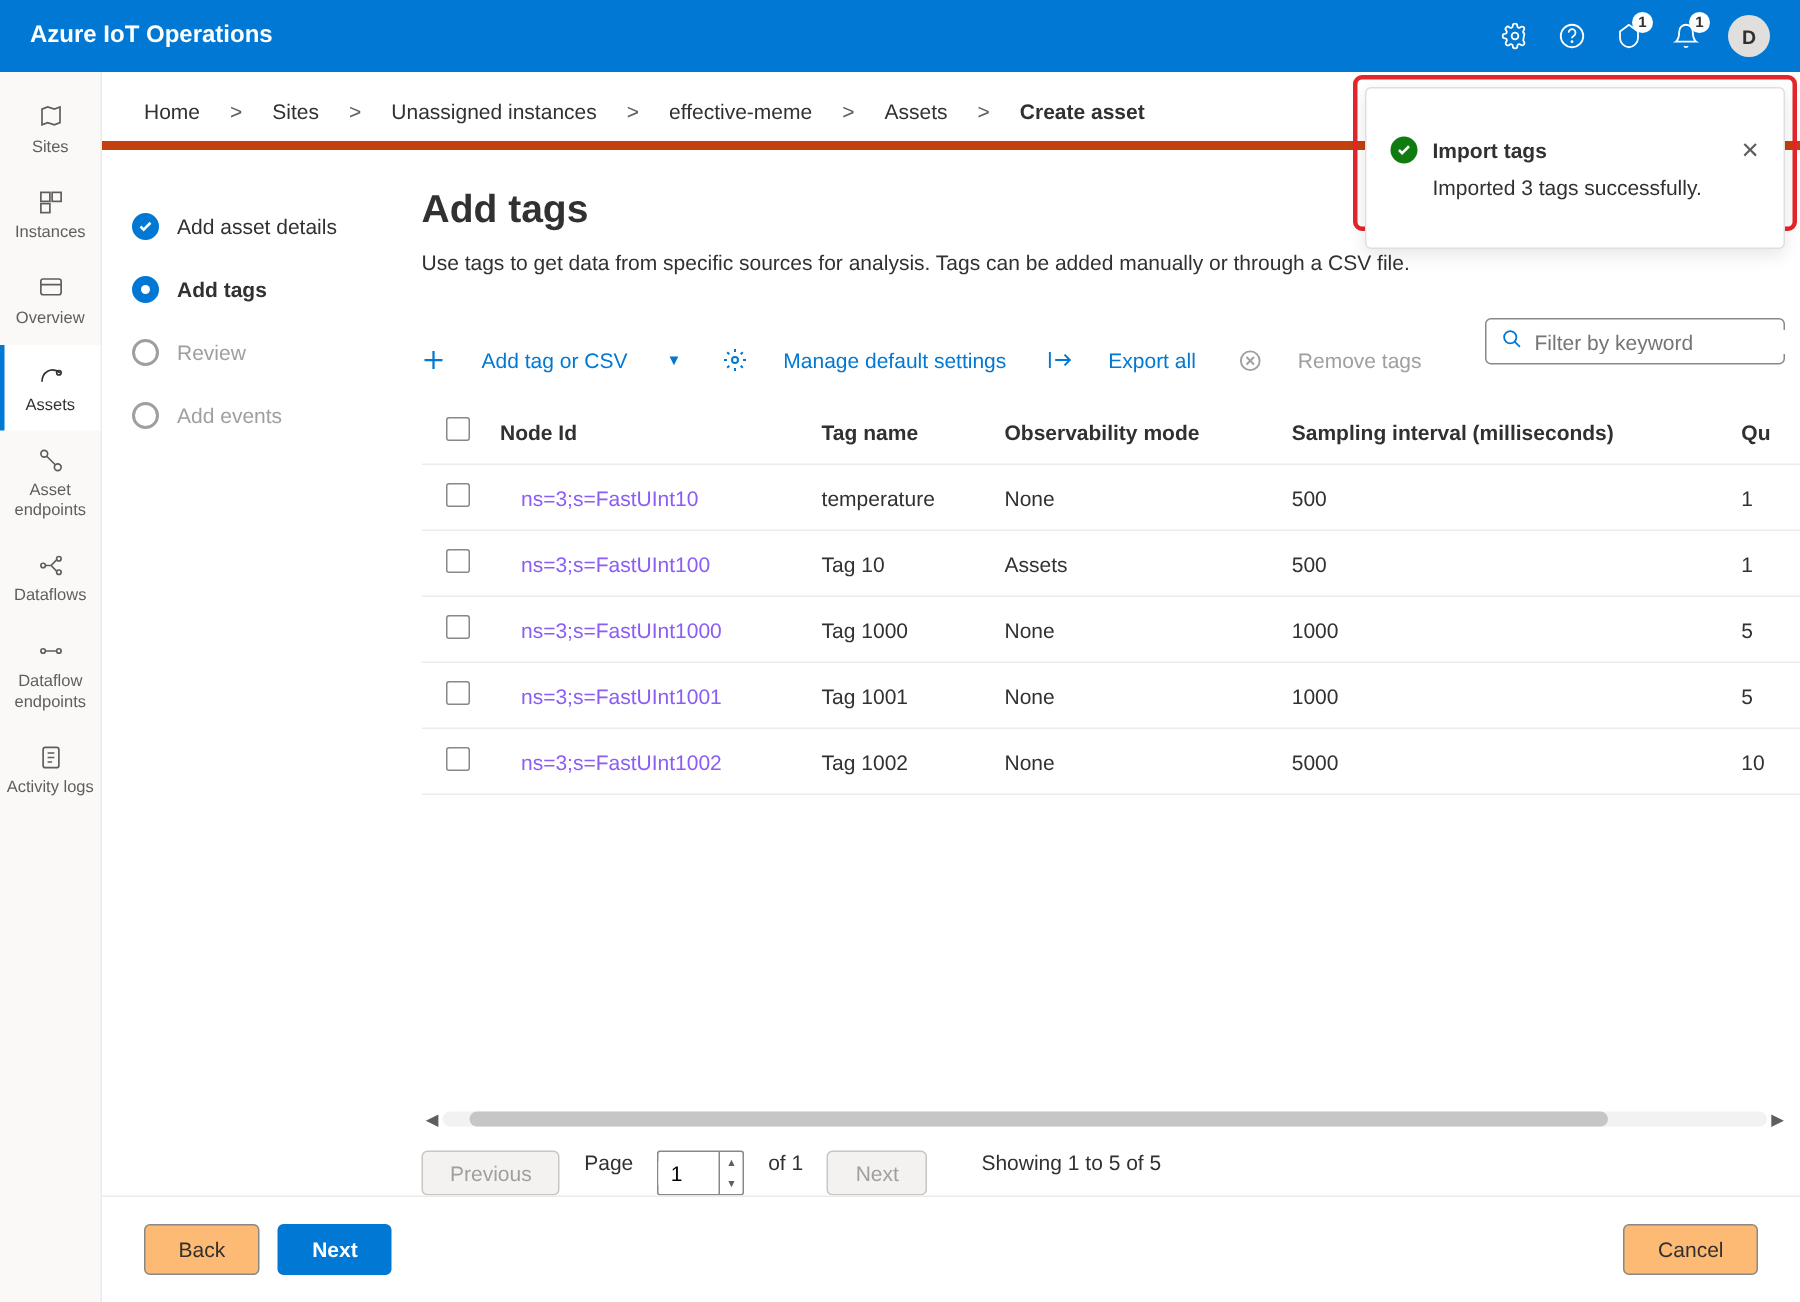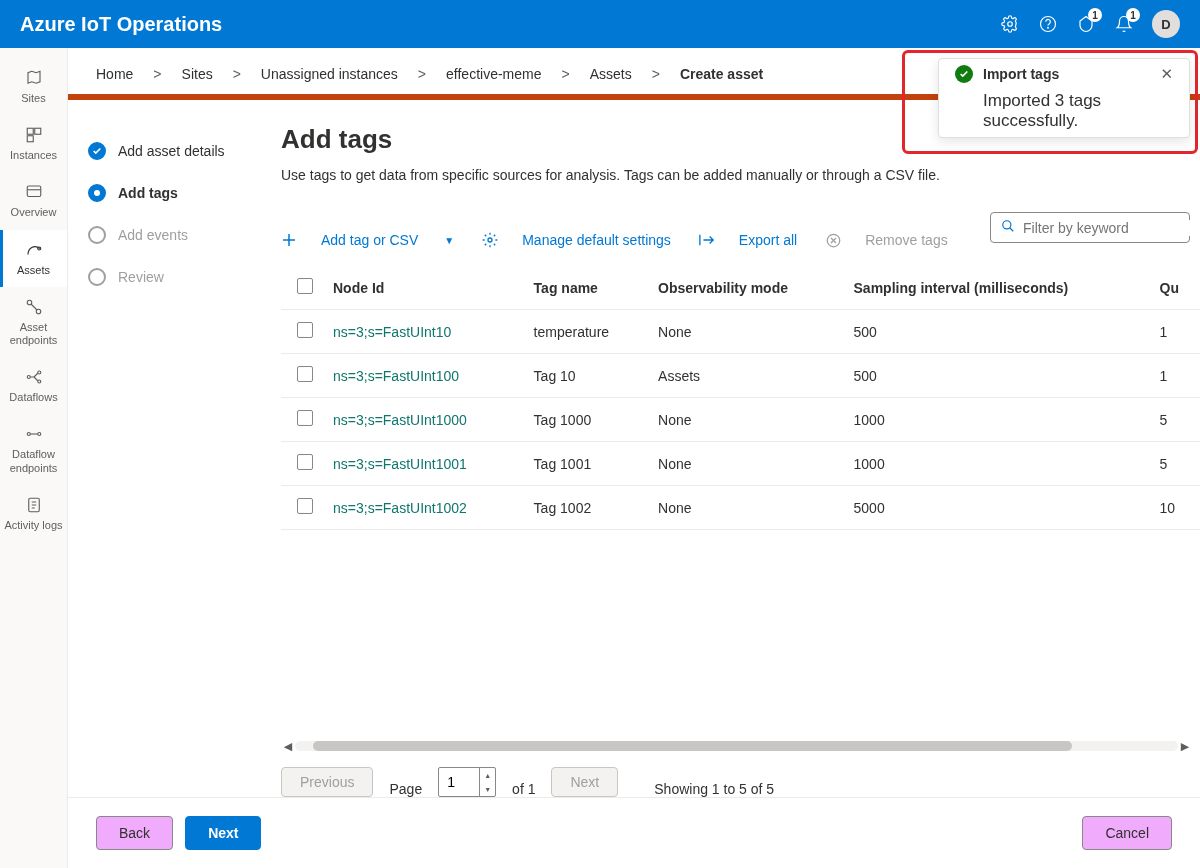--- a/index.html
+++ b/index.html
@@ -2,21 +2,21 @@
 <html><head>
   <meta charset="utf-8">
   <style>
     * { box-sizing: border-box; margin: 0; padding: 0; }
     body { font-family: "Segoe UI", -apple-system, sans-serif; font-size: 14px; color: #323130; background: #fff; overflow: hidden; }
     
     .app { width: 1200px; height: 868px; display: flex; flex-direction: column; }
     
     
     .topbar { height: 48px; background: #0078d4; color: #fff; display: flex; align-items: center; padding: 0 20px; justify-content: space-between; }
-    .topbar-title { font-size: 20px; font-weight: 600; }
+    .topbar-title { font-size: 16px; font-weight: 600; }
     .topbar-actions { display: flex; align-items: center; gap: 18px; }
     .topbar-icon { width: 20px; height: 20px; display: flex; align-items: center; justify-content: center; cursor: pointer; position: relative; }
     .badge { position: absolute; top: -6px; right: -6px; background: #fff; color: #323130; border-radius: 8px; font-size: 10px; min-width: 14px; height: 14px; display: flex; align-items: center; justify-content: center; font-weight: 600; padding: 0 3px; }
     .avatar { width: 28px; height: 28px; border-radius: 50%; background: #e1dfdd; color: #323130; display: flex; align-items: center; justify-content: center; font-weight: 600; font-size: 13px; cursor: pointer; }
     
     
     .body { flex: 1; display: flex; min-height: 0; }
     
     
     .leftnav { width: 68px; background: #faf9f8; border-right: 1px solid #edebe9; display: flex; flex-direction: column; padding-top: 10px; }
@@ -60,49 +60,49 @@
     
     .filter-box { margin-left: auto; margin-right: 10px; display: flex; align-items: center; border: 1px solid #8a8886; border-radius: 4px; padding: 6px 10px; width: 200px; gap: 8px; }
     .filter-box input { border: none; outline: none; font-size: 14px; flex: 1; font-family: inherit; }
     
     
     .table-wrap { flex: 1; overflow-x: auto; min-height: 0; }
     table { border-collapse: collapse; width: 100%; min-width: 920px; }
     th, td { text-align: left; padding: 12px 10px; font-size: 14px; white-space: nowrap; }
     th { font-weight: 600; border-bottom: 1px solid #edebe9; }
     tbody tr { border-bottom: 1px solid #edebe9; }
-    td a { color: #0f766e; text-decoration: none; cursor: pointer; }
+    td a { color: #8b5cf6; text-decoration: none; cursor: pointer; margin-left: 14px; }
     .chk { width: 16px; height: 16px; border: 1px solid #8a8886; border-radius: 2px; display: inline-block; cursor: pointer; }
     th:first-child, td:first-child { width: 40px; padding-left: 16px; }
     
     .hscroll { height: 14px; display: flex; align-items: center; margin-top: 3px; padding-right: 8px; }
     .hscroll-track { flex: 1; height: 10px; background: #f3f2f1; position: relative; border-radius: 5px; }
     .hscroll-thumb { position: absolute; left: 2%; width: 86%; height: 100%; background: #c8c6c4; border-radius: 5px; }
     .hscroll-arrow { width: 14px; color: #605e5c; font-size: 11px; text-align: center; cursor: pointer; }
     
     
-    .pagination { display: flex; align-items: flex-end; gap: 16px; padding: 14px 0 0; }
+    .pagination { display: flex; align-items: flex-start; gap: 16px; padding: 14px 0 0; }
     .pg-btn { padding: 6px 18px; border: 1px solid #c8c6c4; border-radius: 4px; background: #f3f2f1; color: #a19f9d; font-size: 14px; cursor: default; font-family: inherit; }
     .page-input { display: flex; align-items: center; border: 1px solid #8a8886; border-radius: 2px; height: 30px; }
     .page-input input { width: 40px; border: none; outline: none; padding: 0 8px; font-size: 14px; font-family: inherit; }
     .page-spinners { display: flex; flex-direction: column; border-left: 1px solid #8a8886; height: 100%;}
     .page-spinners span { font-size: 7px; line-height: 1; padding: 2px 4px; color: #605e5c; cursor: pointer; flex:1; display:flex; align-items:center; }
     
     
     .footer { display: flex; align-items: center; padding: 18px 28px; border-top: 1px solid #edebe9; gap: 12px; }
-    .btn { padding: 8px 22px; border-radius: 4px; font-size: 14px; cursor: pointer; font-family: inherit; border: 1px solid #8a8886; background: #f0abfc; color: #323130; }
+    .btn { padding: 8px 22px; border-radius: 4px; font-size: 14px; cursor: pointer; font-family: inherit; border: 1px solid #8a8886; background: #fdba74; color: #323130; }
     .btn.primary { background: #0078d4; border-color: #0078d4; color: #fff; font-weight: 600; }
     
     
-    .toast { position: absolute; top: 58px; right: 10px; width: 252px; background: #fff; border: 1px solid #e1dfdd; border-radius: 4px; box-shadow: 0 4px 12px rgba(0,0,0,0.1); padding: 6px 16px; }
+    .toast { position: absolute; top: 58px; right: 10px; width: 280px; background: #fff; border: 1px solid #e1dfdd; border-radius: 4px; box-shadow: 0 4px 12px rgba(0,0,0,0.1); padding: 32px 16px; }
     .toast-head { display: flex; align-items: center; gap: 10px; margin-bottom: 8px; }
     .toast-check { width: 18px; height: 18px; border-radius: 50%; background: #107c10; display: flex; align-items: center; justify-content: center; flex-shrink: 0; }
     .toast-title { font-weight: 600; font-size: 14px; flex: 1; }
     .toast-close { cursor: pointer; color: #605e5c; font-size: 15px; }
-    .toast-msg { font-size: 17px; color: #323130; padding-left: 28px; }
+    .toast-msg { font-size: 14px; color: #323130; padding-left: 28px; }
     .toast-highlight { position: absolute; top: 50px; right: 2px; width: 296px; height: 104px; border: 3px solid #e3262b; border-radius: 6px; pointer-events: none; }
   </style>
 </head>
 <body>
 
 <div class="app">
 
   <div class="topbar">
     <div class="topbar-title">Azure IoT Operations</div>
     <div class="topbar-actions">
@@ -243,25 +243,25 @@
                 </svg>
               </span>
               <span>Add asset details</span>
             </div>
             <div class="step current">
               <span class="step-circle"></span>
               <span>Add tags</span>
             </div>
             <div class="step pending">
               <span class="step-circle"></span>
-              <span>Add events</span>
+              <span>Review</span>
             </div>
             <div class="step pending">
               <span class="step-circle"></span>
-              <span>Review</span>
+              <span>Add events</span>
             </div>
           </div>
 
         <div class="page">
           <div class="page-title">Add tags</div>
           <div class="page-desc">Use tags to get data from specific sources for analysis. Tags can be added manually or through a CSV file.</div>
 
           <div class="toolbar">
             <button class="tool-btn">
               <span class="tool-icon">

